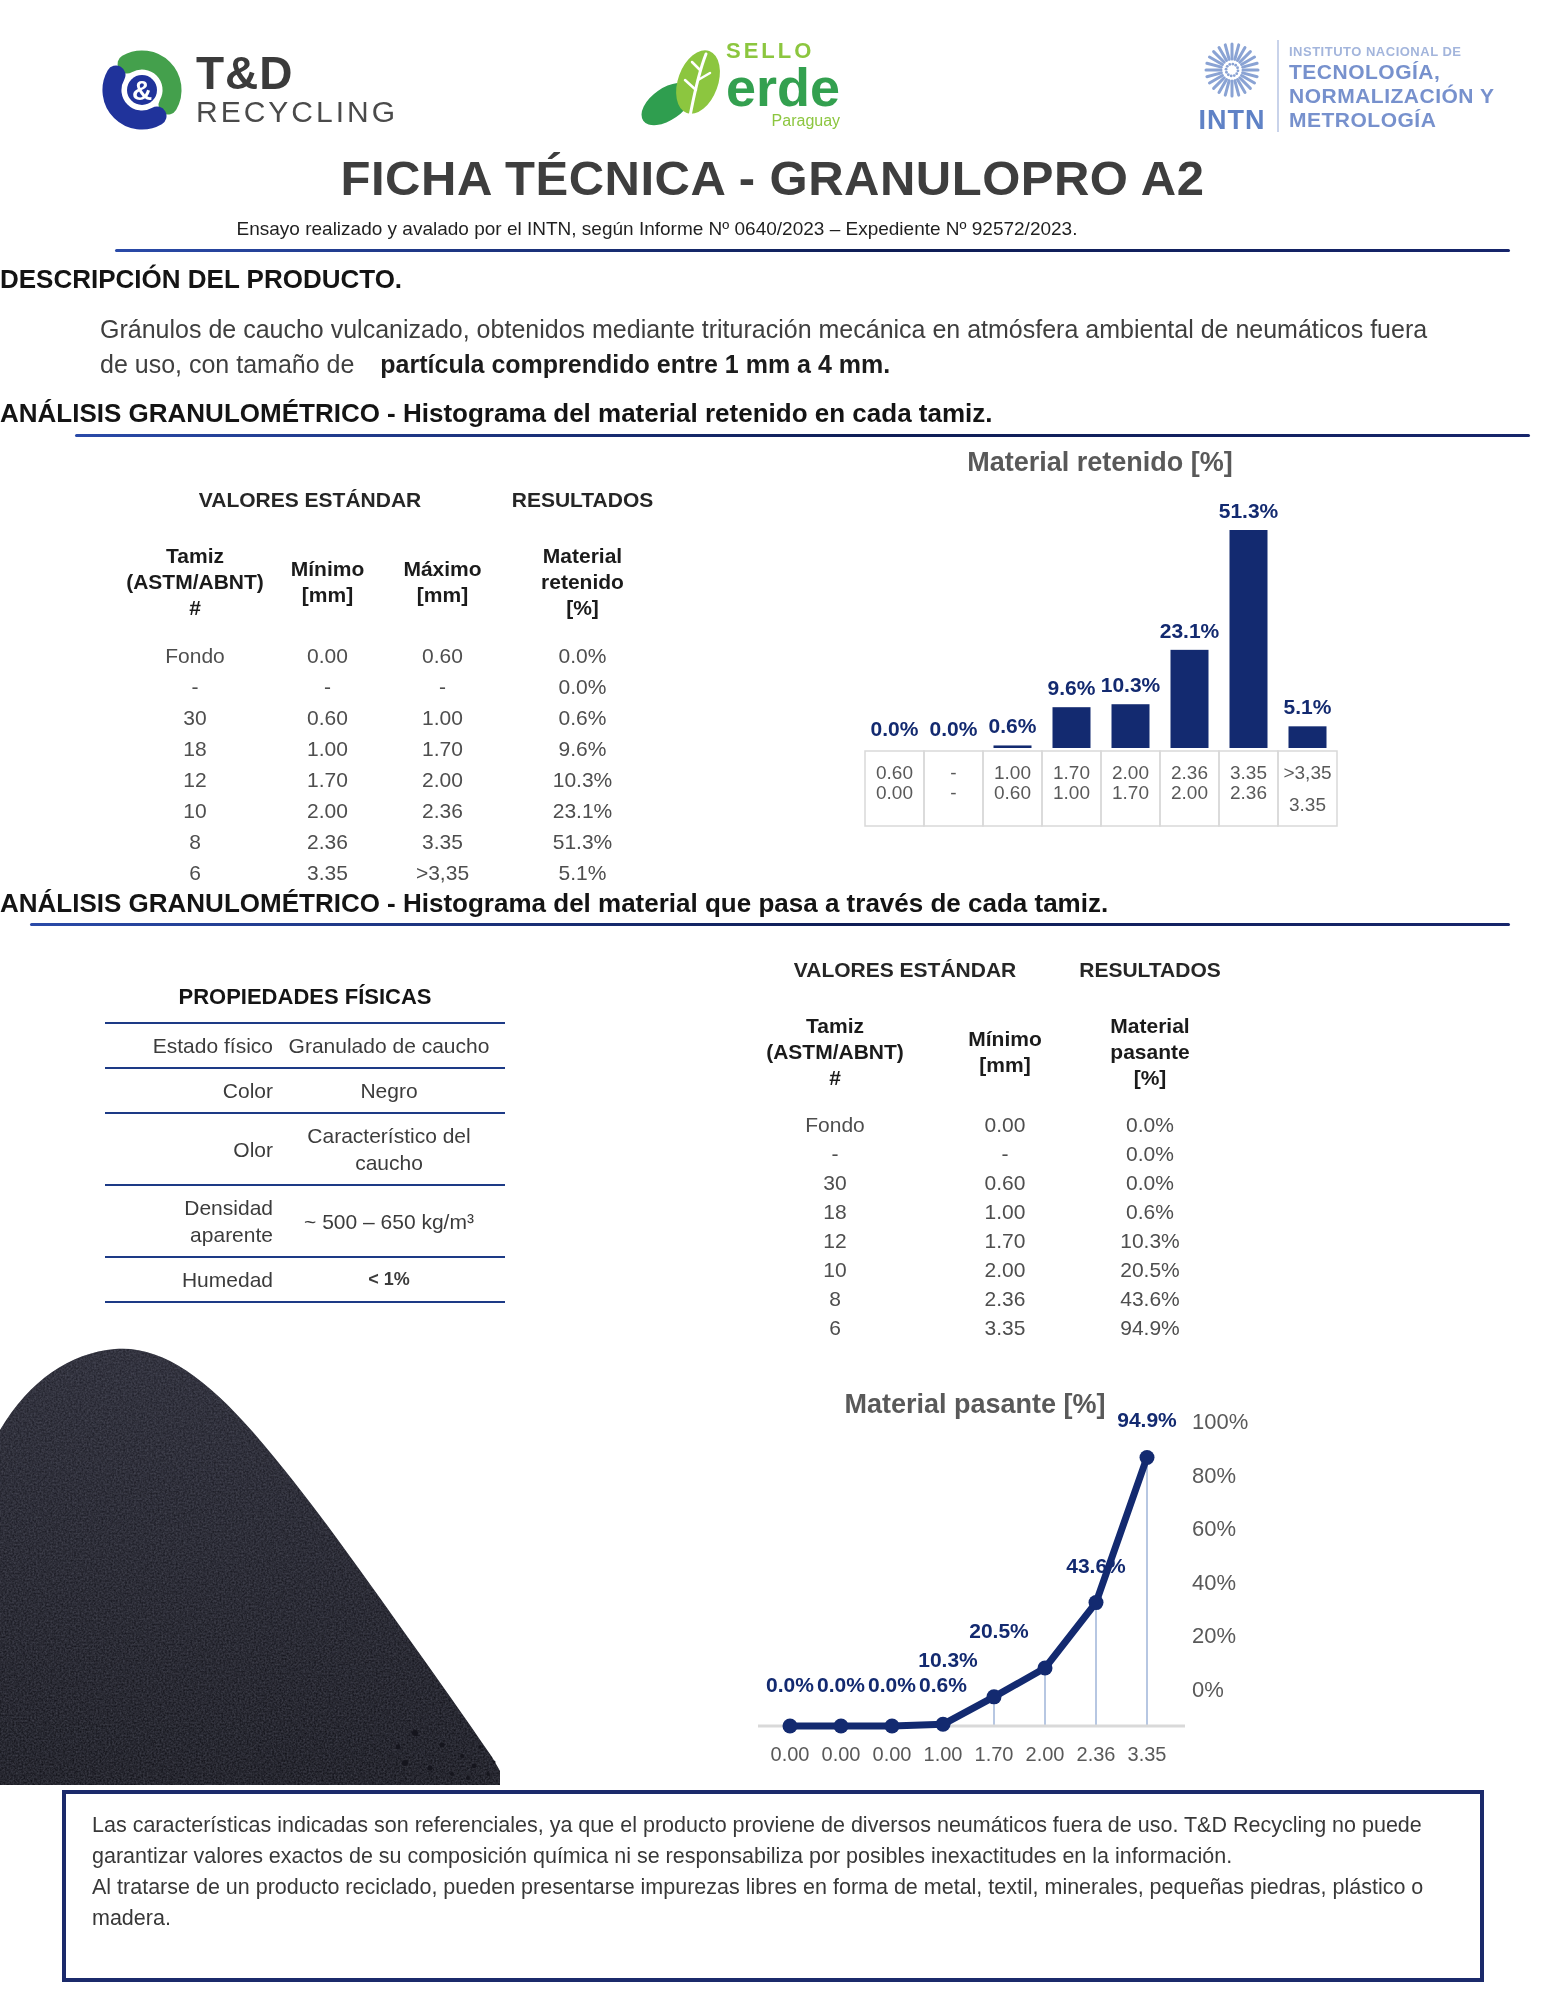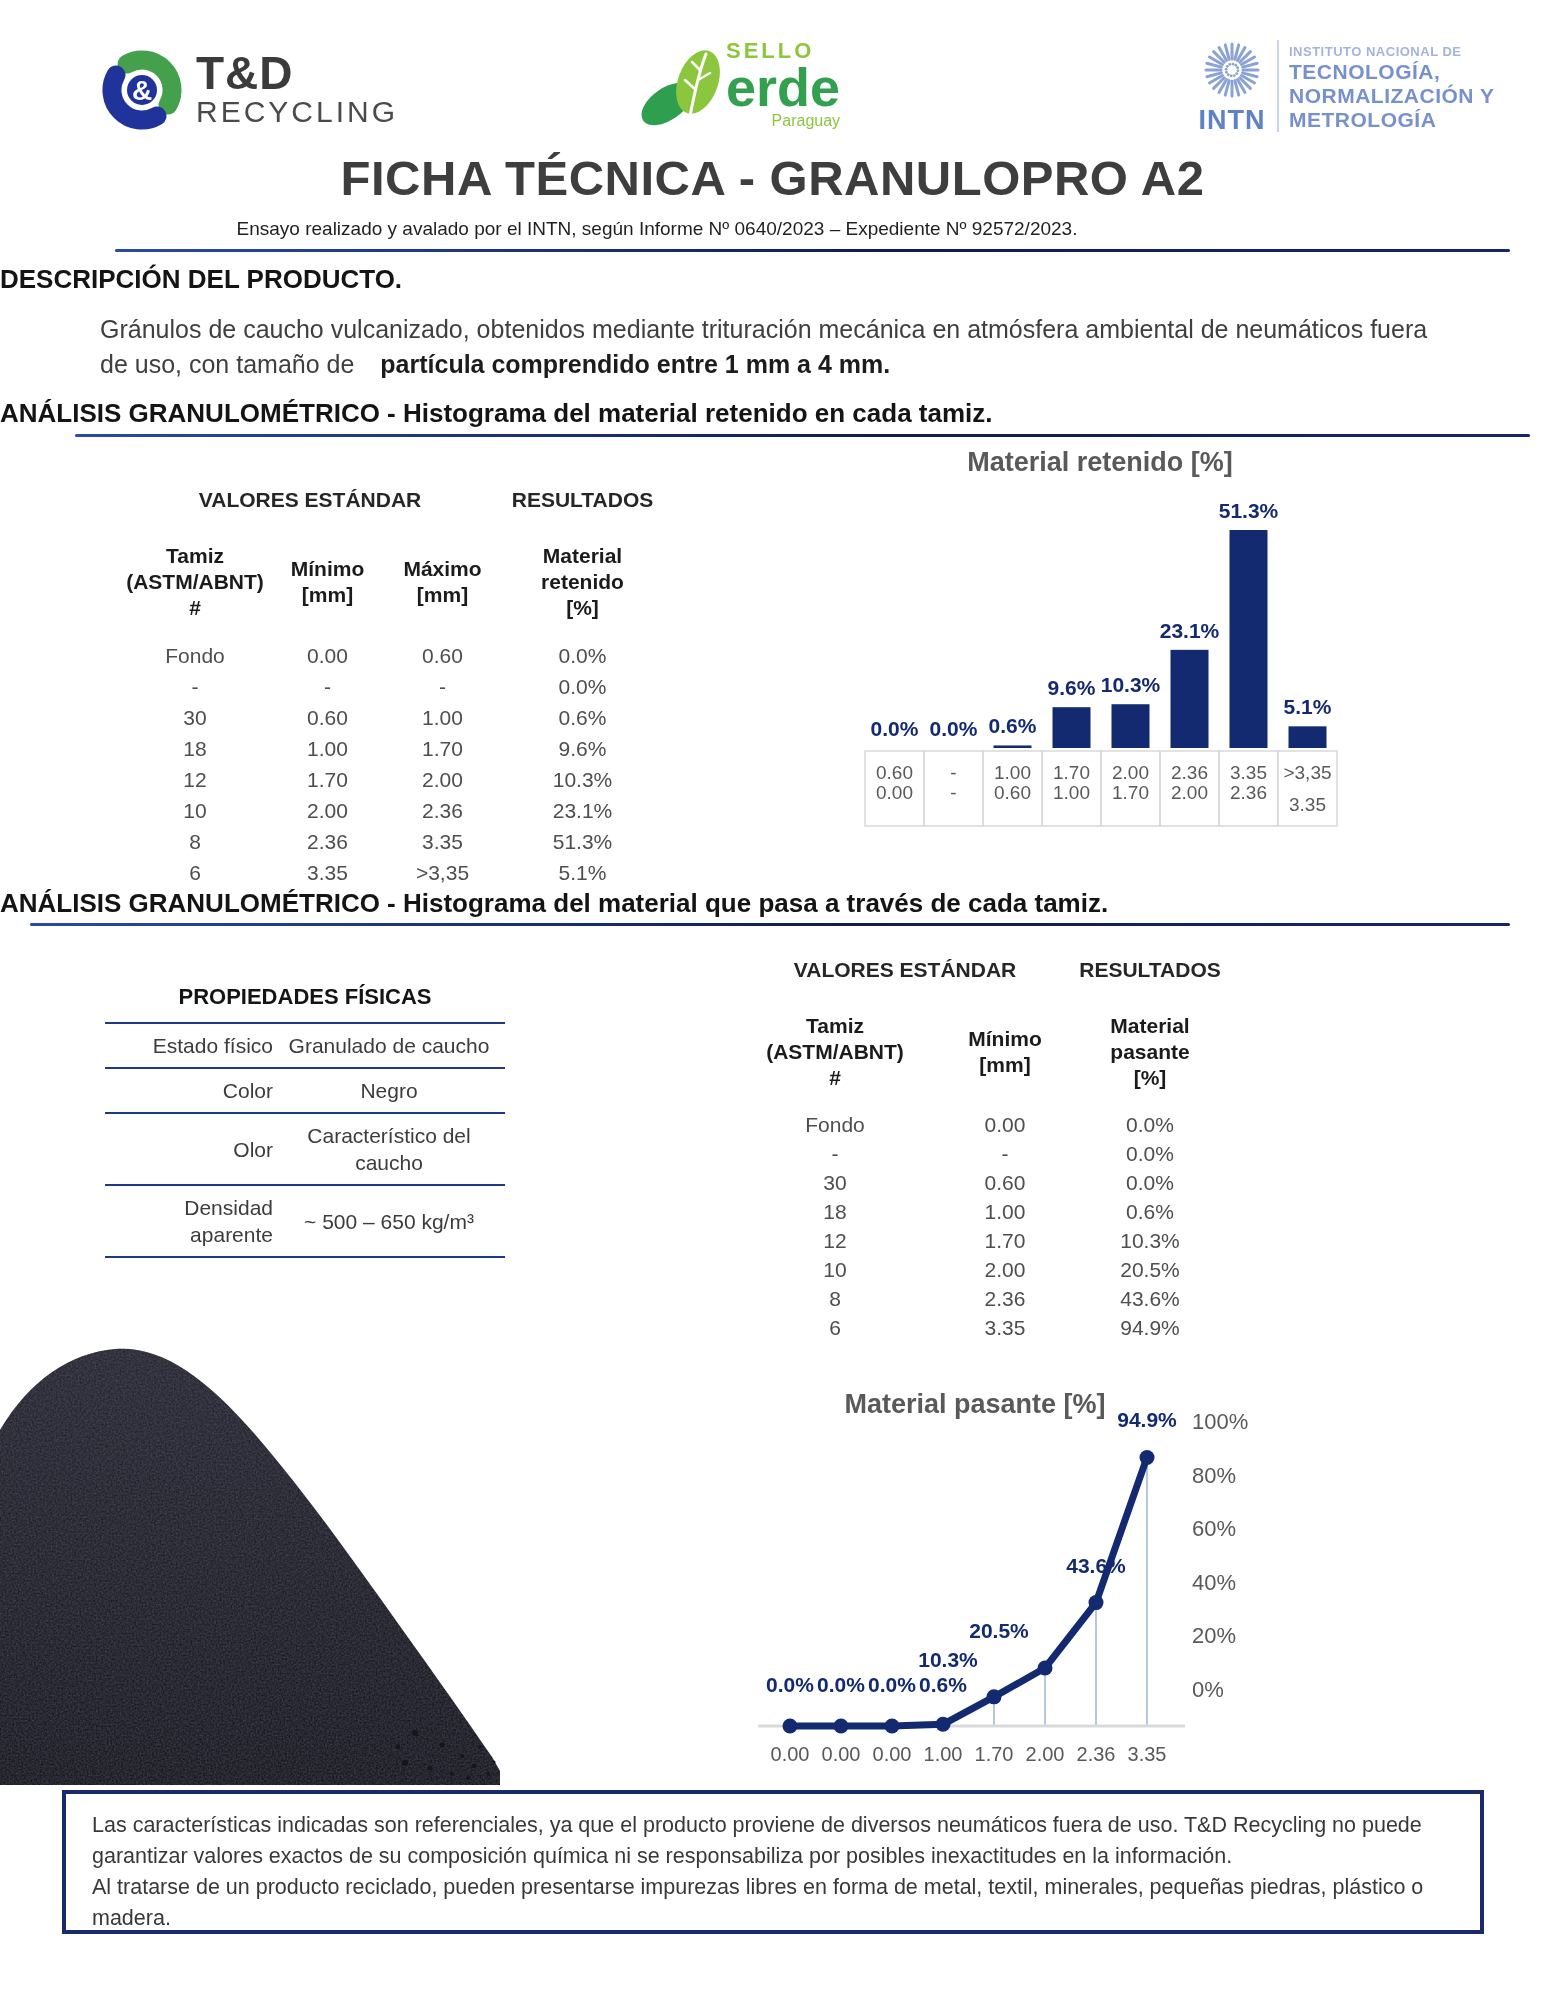--- a/index.html
+++ b/index.html
@@ -276,20 +276,24 @@
         <div class="prop-row">
           <div class="prop-label pre">Olor</div>
           <div class="prop-value pre">Característico del
 caucho</div>
         </div>
         <div class="prop-row">
           <div class="prop-label pre">Densidad
 aparente</div>
           <div class="prop-value pre">~ 500 – 650 kg/m³</div>
         </div>
+        <div class="prop-row">
+          <div class="prop-label pre">Humedad</div>
+          <div class="prop-value pre small">&lt; 1%</div>
+        </div>
       </div>
   </div>
 
   <div class="abs" style="left:0;top:1335px;">
     <svg width="500" height="450" viewBox="0 0 500 450">
       <defs>
         <linearGradient id="pileg" x1="0" y1="0" x2="0" y2="1">
           <stop offset="0" stop-color="#1c1c26"></stop>
           <stop offset="1" stop-color="#0b0b11"></stop>
         </linearGradient>
@@ -400,18 +404,18 @@
         <text x="407" y="378" text-anchor="middle" class="axis-text2">3.35</text>
         <text x="452" y="46" text-anchor="start" class="ytick">100%</text>
         <text x="452" y="99.5" text-anchor="start" class="ytick">80%</text>
         <text x="452" y="153" text-anchor="start" class="ytick">60%</text>
         <text x="452" y="206.5" text-anchor="start" class="ytick">40%</text>
         <text x="452" y="260" text-anchor="start" class="ytick">20%</text>
         <text x="452" y="313.5" text-anchor="start" class="ytick">0%</text>
       </svg>
   </div>
 
-  <div class="abs footer" style="left:62px;top:1790px;width:1422px;height:144px;">
+  <div class="abs footer" style="left:62px;top:1790px;width:1422px;height:192px;">
     <p>Las características indicadas son referenciales, ya que el producto proviene de diversos neumáticos fuera de uso. T&amp;D Recycling no puede garantizar valores exactos de su composición química ni se responsabiliza por posibles inexactitudes en la información.</p>
     <p>Al tratarse de un producto reciclado, pueden presentarse impurezas libres en forma de metal, textil, minerales, pequeñas piedras, plástico o madera.</p>
   </div>
 
 </div>
 
 </body></html>

